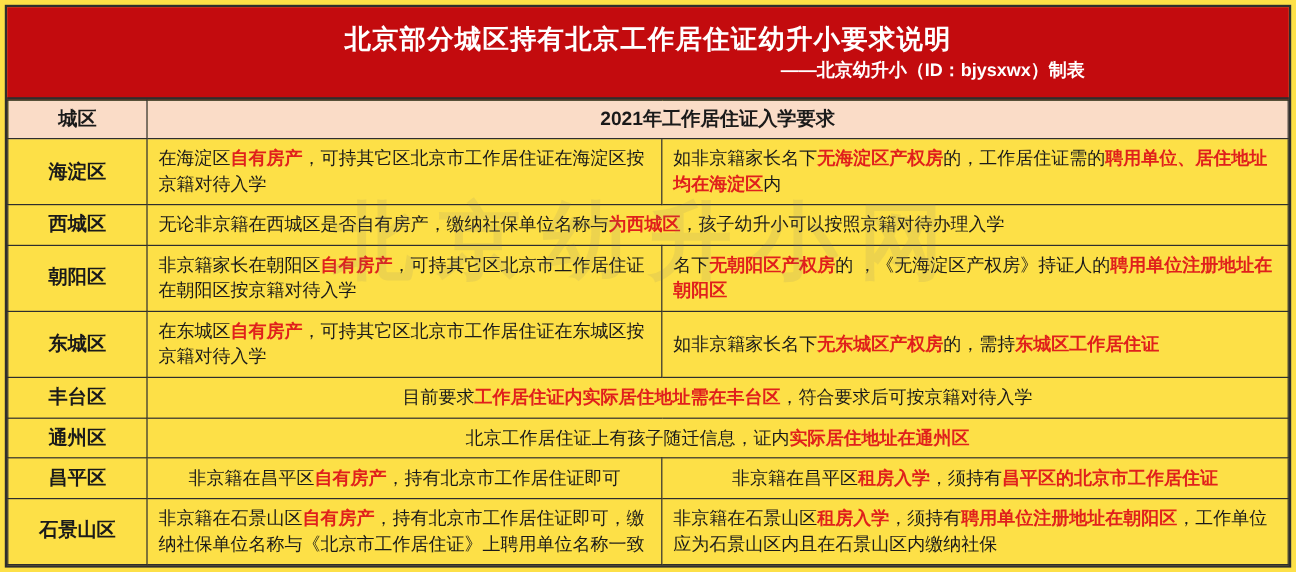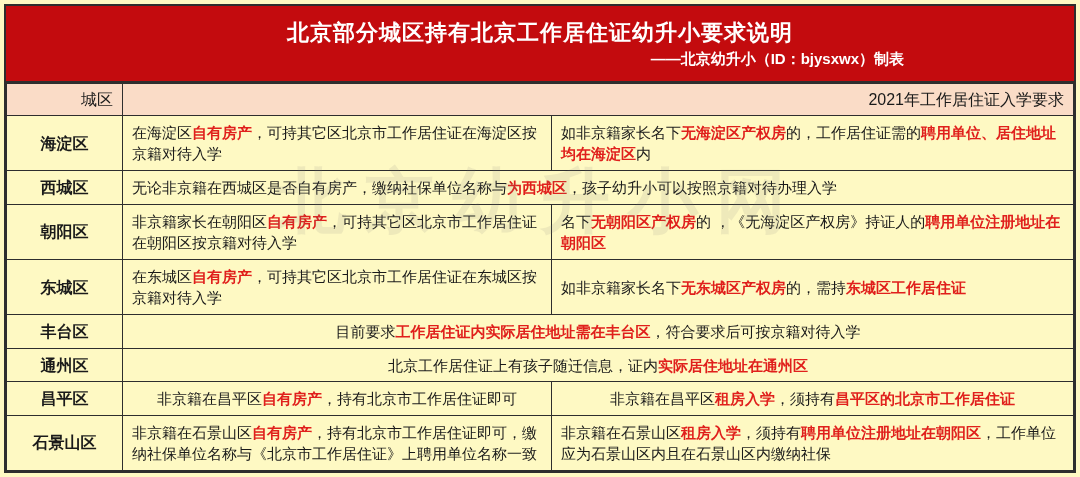--- a/index.html
+++ b/index.html
@@ -3,21 +3,21 @@
 <meta charset="utf-8">
 <style>
   * { margin: 0; padding: 0; box-sizing: border-box; }
   html, body { background: #ffffff; }
   body { font-family: "Liberation Sans", "DejaVu Sans", sans-serif; }
 
   .page {
     position: relative;
     width: 1080px;
     height: 477px;
-    background: #fef9c3;
+    background: #fde047;
     padding: 4px;
     overflow: hidden;
   }
   .frame {
     position: relative;
     width: 100%;
     height: 100%;
     border: 2px solid #2e2e2e;
     display: flex;
     flex-direction: column;
@@ -80,23 +80,23 @@
   th, td {
     border: 1.5px solid #2e2e2e;
     font-size: 15px;
     color: #1a1a1a;
     padding: 5px 9px;
     vertical-align: middle;
     line-height: 21px;
   }
   thead th {
     background: #fadcc7;
-    font-weight: normal;
+    font-weight: bold;
     font-size: 16px;
-    text-align: right;
+    text-align: center;
     height: 26px;
   }
   td.district {
     font-weight: bold;
     font-size: 16px;
     text-align: center;
   }
   td.left { text-align: left; }
   td.center { text-align: center; }
   .red { color: #e0201c; font-weight: bold; }

